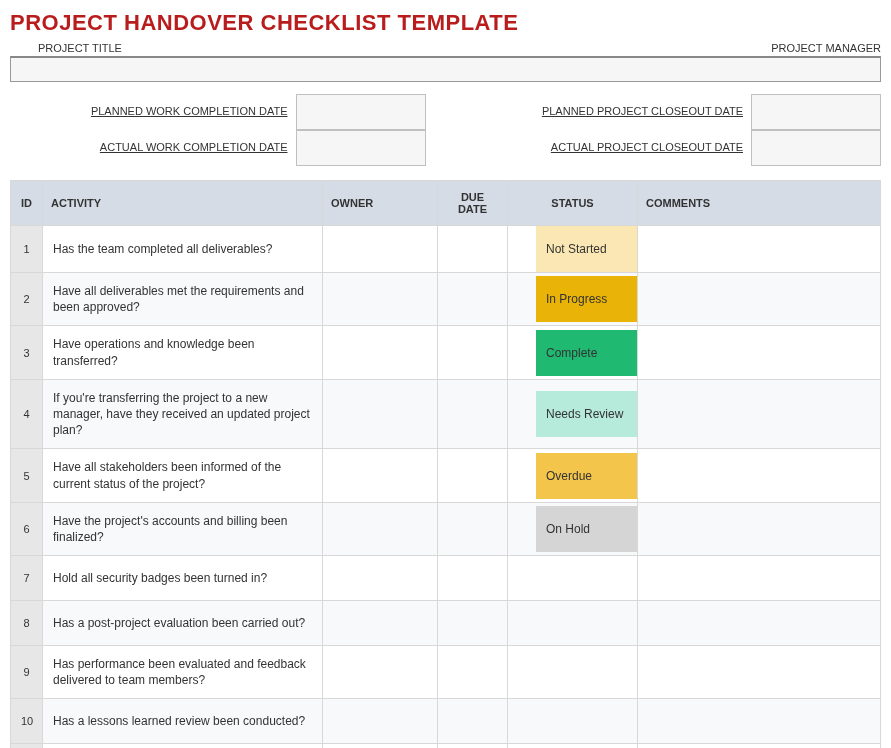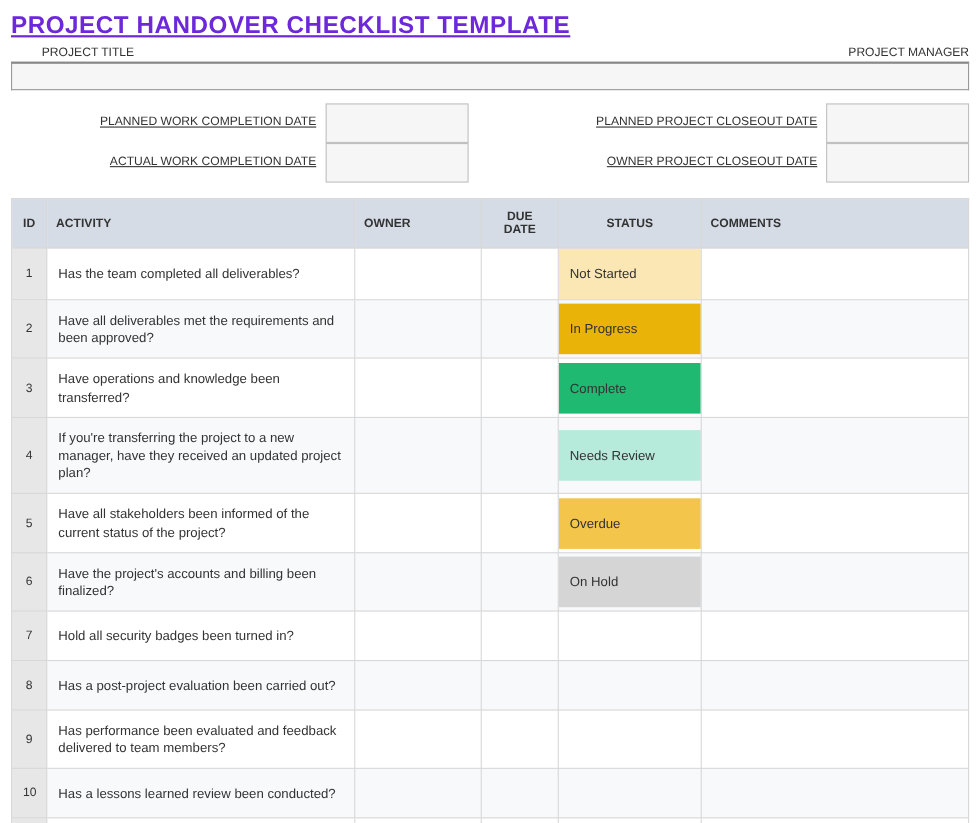--- a/index.html
+++ b/index.html
@@ -7,24 +7,23 @@
     margin: 0;
     padding: 10px;
     font-family: "Century Gothic", "Segoe UI", Arial, sans-serif;
     background: #fff;
     color: #333;
     width: 891px;
   }
   .title {
     font-size: 22px;
     font-weight: bold;
-    color: #6d28d9;
+    color: #b91c1c;
     letter-spacing: 0.5px;
     margin-bottom: 6px;
-    text-decoration: underline;
   }
   .top-labels {
     display: flex;
     justify-content: space-between;
     font-size: 11px;
     color: #333;
     margin-bottom: 2px;
     font-weight: 400;
     padding-left: 28px;
   }
@@ -101,20 +100,21 @@
     background: #fff !important;
   }
   tbody tr:nth-child(even) td.status-cell { background: #f8f9fb !important; }
   .status-inner {
     height: 100%;
     min-height: 44px;
     display: flex;
     align-items: center;
     padding: 16px 10px;
     font-size: 12px;
+    margin-left: 28px;
   }
 </style>
 </head>
 <body>
 
 <div class="title">PROJECT HANDOVER CHECKLIST TEMPLATE</div>
 
 <div class="top-labels">
   <span>PROJECT TITLE</span>
   <span>PROJECT MANAGER</span>
@@ -124,21 +124,21 @@
 <div class="date-grid">
   <div class="date-label">PLANNED WORK COMPLETION DATE</div>
   <div class="date-box"></div>
   <div class="spacer"></div>
   <div class="date-label">PLANNED PROJECT CLOSEOUT DATE</div>
   <div class="date-box"></div>
 
   <div class="date-label">ACTUAL WORK COMPLETION DATE</div>
   <div class="date-box"></div>
   <div class="spacer"></div>
-  <div class="date-label">OWNER PROJECT CLOSEOUT DATE</div>
+  <div class="date-label">ACTUAL PROJECT CLOSEOUT DATE</div>
   <div class="date-box"></div>
 </div>
 
 <table>
   <colgroup>
     <col class="id">
       <col class="activity">
       <col class="owner">
       <col class="due">
       <col class="status">

